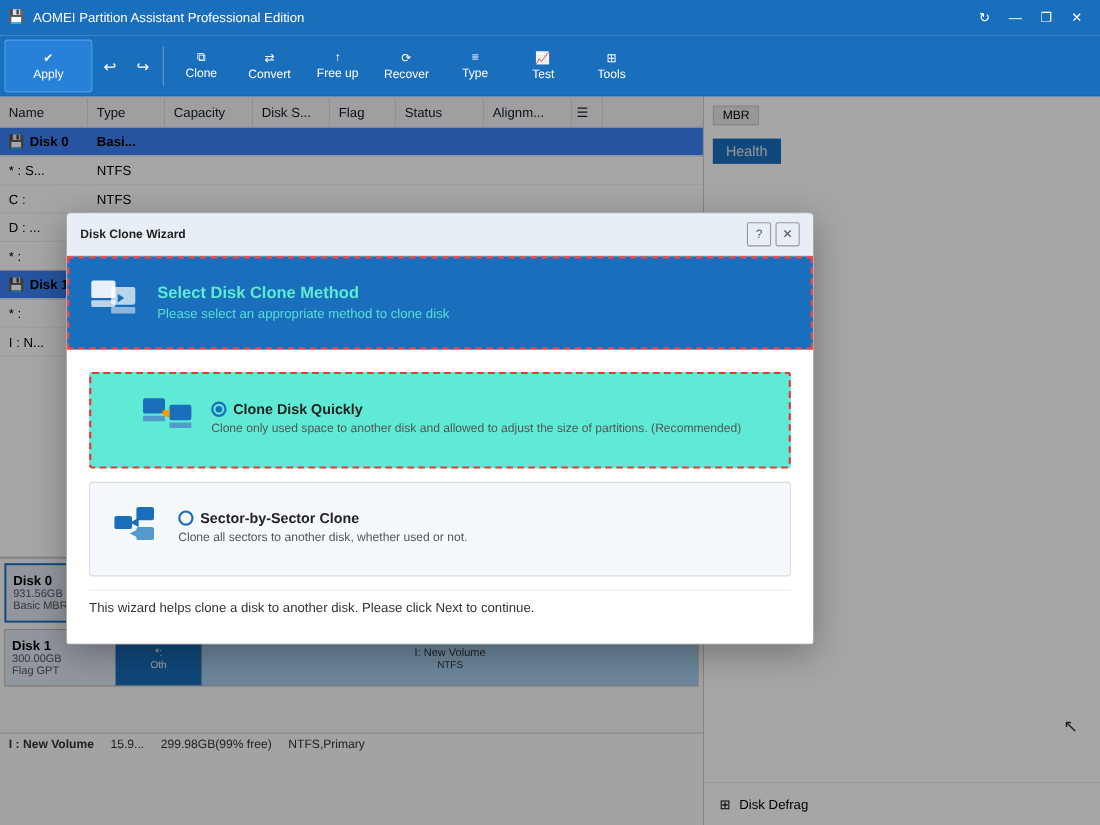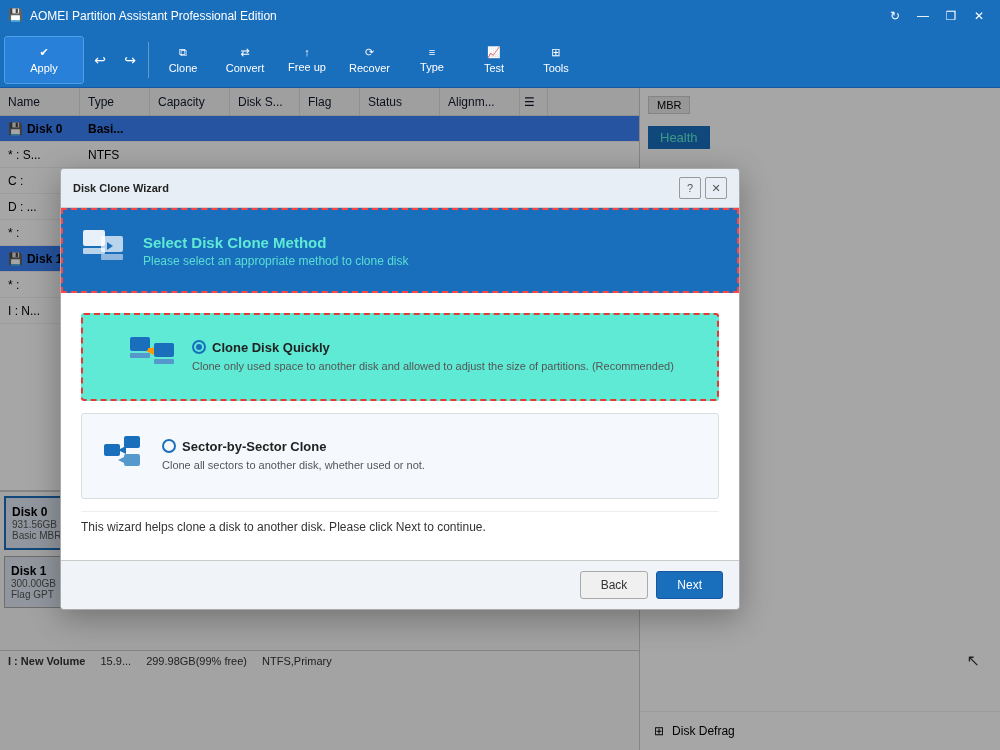--- a/index.html
+++ b/index.html
@@ -164,21 +164,21 @@
     .mbr-badge {
       background: #e8e8e8;
       border: 1px solid #ccc;
       padding: 2px 8px;
       font-size: 11px;
       display: inline-block;
       margin-bottom: 4px;
     }
     .health-badge {
       background: #1a6fbd;
-      color: #5eead4;
+      color: #e5e5e5;
       padding: 4px 12px;
       font-size: 13px;
       display: inline-block;
       cursor: pointer;
     }
     .right-tools {
       padding: 8px;
       border-top: 1px solid #eee;
     }
     .right-tool-item {
@@ -297,21 +297,21 @@
       color: #333;
     }
     .btn-footer.primary {
       background: #1a6fbd;
       color: white;
       border-color: #1557a0;
     }
 
     
     .bottom-detail {
-      height: 100px;
+      height: 84px;
       border-top: 1px solid #ccc;
       background: #fafafa;
       padding: 4px 8px;
       font-size: 11px;
       color: #333;
       overflow: hidden;
     }
 
     .cursor-area {
       position: absolute;
@@ -607,21 +607,17 @@
               <span>Sector-by-Sector Clone</span>
             </div>
             <div class="option-desc">Clone all sectors to another disk, whether used or not.</div>
           </div>
         </div>
 
         <div class="dialog-info">This wizard helps clone a disk to another disk. Please click Next to continue.</div>
 
       </div>
 
-      <div class="dialog-footer">
-        <button class="btn-footer">Back</button>
-        <button class="btn-footer primary">Next</button>
-      </div>
     </div>
   </div>
 
   <div class="cursor-area">↖</div>
 </div>
 
 </body></html>

